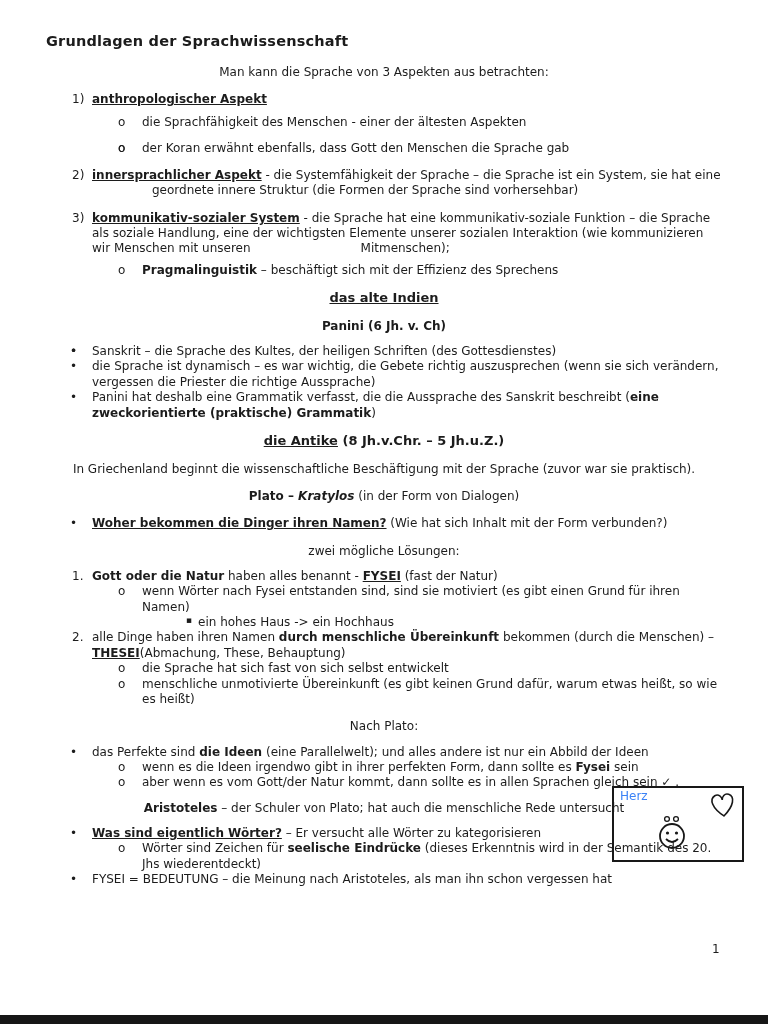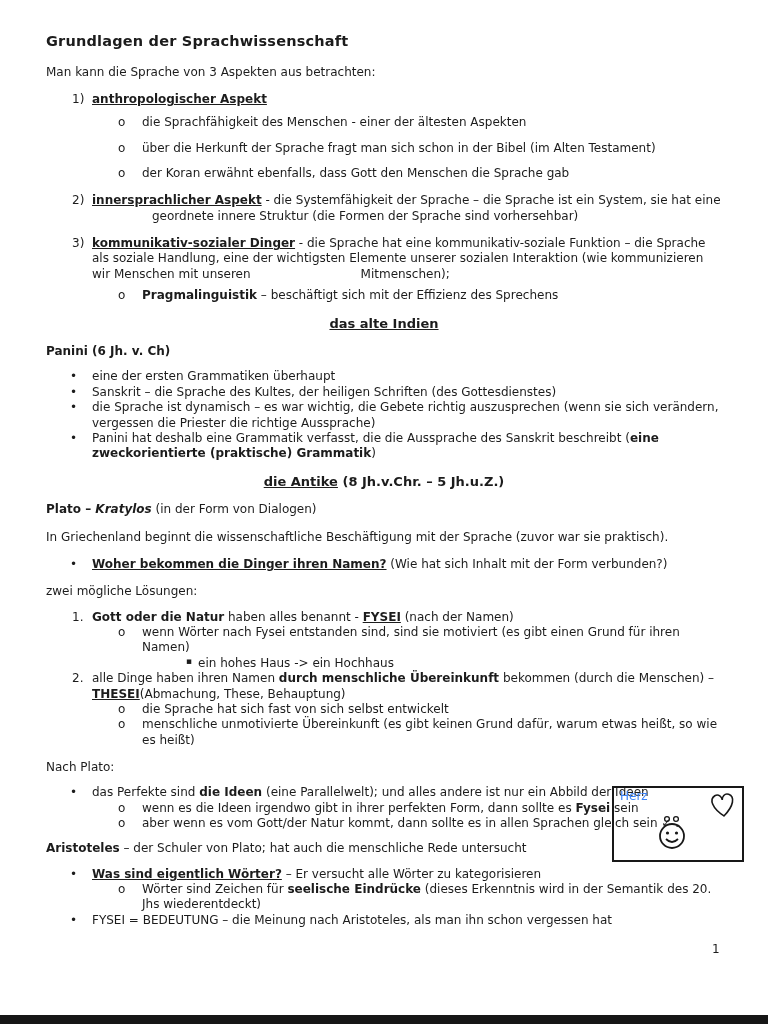--- a/index.html
+++ b/index.html
@@ -4,21 +4,21 @@
 <style>
   html,body{margin:0;padding:0;background:#e8e8e8;}
   .page{
     position:relative;width:768px;height:1024px;background:#ffffff;
     box-sizing:border-box;padding:32px 46px 0 46px;overflow:hidden;
     font-family:"DejaVu Sans","Liberation Sans",sans-serif;
     font-size:12px;line-height:1.28;color:#1c1c1c;
   }
   h1{font-size:14.5px;margin:0 0 14px 0;font-weight:bold;letter-spacing:.2px;}
   h2{font-size:13px;margin:2px 0 12px 0;font-weight:bold;text-align:center;}
-  p{margin:0;}
+  p{margin:0;text-align:center;}
   .b{font-weight:bold;}
   .u{}
   .bu{font-weight:bold;text-decoration:underline;}
   .bi{font-weight:bold;font-style:italic;}.mb12{margin-bottom:12px}.mb10{margin-bottom:10px}
   .mb8{margin-bottom:8px}.mb6{margin-bottom:6px}
   .li{position:relative;padding-left:46px;}
   .li>.mk{position:absolute;left:24px;top:0;}
   .li.num>.mk{left:26px;}
   .li2{position:relative;padding-left:96px;}
   .li2>.mk{position:absolute;left:72px;top:0;}
@@ -46,84 +46,82 @@
   <div class="li num mb8">
     <span class="mk">1)</span>
     <span class="bu">anthropologischer Aspekt</span>
   </div>
   <div class="li2 mb10">
     <span class="mk">o</span>
     <span>die Sprachfähigkeit des Menschen - einer der ältesten Aspekten</span>
   </div>
   <div class="li2 mb10">
     <span class="mk">o</span>
-    <span>über die Herkunft der Sprache fragt man sich schon in der Bibel (im Alten Testament)</span>
   </div>
   <div class="li2 mb12">
     <span class="mk">o</span>
     <span>der Koran erwähnt ebenfalls, dass Gott den Menschen die Sprache gab</span>
   </div>
 
   <div class="li num mb12">
     <span class="mk">2)</span>
     <span class="bu">innersprachlicher Aspekt</span><span> - die Systemfähigkeit der Sprache – die Sprache ist ein System, sie hat eine</span><span class="gap60"></span><span>geordnete innere Struktur (die Formen der Sprache sind vorhersehbar)</span>
   </div>
 
   <div class="li num mb6">
     <span class="mk">3)</span>
-    <span class="bu">kommunikativ-sozialer Dinger</span><span> - die Sprache hat eine kommunikativ-soziale Funktion – die Sprache als soziale Handlung, eine der wichtigsten Elemente unserer sozialen Interaktion (wie kommunizieren wir Menschen mit unseren</span><span class="gap110"></span><span>Mitmenschen);</span>
+    <span class="bu">kommunikativ-sozialer System</span><span> - die Sprache hat eine kommunikativ-soziale Funktion – die Sprache als soziale Handlung, eine der wichtigsten Elemente unserer sozialen Interaktion (wie kommunizieren wir Menschen mit unseren</span><span class="gap110"></span><span>Mitmenschen);</span>
   </div>
   <div class="li2 mb12">
     <span class="mk">o</span>
     <span class="b">Pragmalinguistik</span><span> – beschäftigt sich mit der Effizienz des Sprechens</span>
   </div>
 
   <h2><span class="bu">das alte Indien</span></h2>
   <p class="b mb10">Panini (6 Jh. v. Ch)</p>
 
   <div class="mb12">
     <div class="li">
       <span class="mk">•</span>
-      <span>eine der ersten Grammatiken überhaupt</span>
     </div>
     <div class="li">
       <span class="mk">•</span>
       <span>Sanskrit – die Sprache des Kultes, der heiligen Schriften (des Gottesdienstes)</span>
     </div>
     <div class="li">
       <span class="mk">•</span>
       <span>die Sprache ist </span><span class="u">dynamisch</span><span> – es war wichtig, die Gebete richtig auszusprechen (wenn sie sich verändern, vergessen die Priester die richtige Aussprache)</span>
     </div>
     <div class="li">
       <span class="mk">•</span>
       <span>Panini hat deshalb eine Grammatik verfasst, die die </span><span class="u">Aussprache des Sanskrit beschreibt</span><span> (</span><span class="b">eine zweckorientierte (praktische) Grammatik</span><span>)</span>
     </div>
   </div>
 
   <h2><span class="bu">die Antike</span><span class="b"> (8 Jh.v.Chr. – 5 Jh.u.Z.)</span></h2>
+
+  <p class="mb12">
+    <span>In Griechenland beginnt die </span><span class="u">wissenschaftliche Beschäftigung</span><span> mit der Sprache (zuvor war sie </span><span class="u">praktisch</span><span>).</span>
+  </p>
 
   <p class="mb12">
     <span class="b">Plato – </span><span class="bi">Kratylos</span><span> (in der Form von Dialogen)</span>
   </p>
 
-  <p class="mb12">
-    <span>In Griechenland beginnt die </span><span class="u">wissenschaftliche Beschäftigung</span><span> mit der Sprache (zuvor war sie </span><span class="u">praktisch</span><span>).</span>
-  </p>
-
   <div class="li mb12">
     <span class="mk">•</span>
     <span class="bu">Woher bekommen die Dinger ihren Namen?</span><span> (Wie hat sich Inhalt mit der Form verbunden?)</span>
   </div>
 
   <p class="mb10">zwei mögliche Lösungen:</p>
 
   <div class="mb12">
     <div class="li num">
       <span class="mk">1.</span>
-      <span class="b">Gott oder die Natur</span><span> haben alles benannt - </span><span class="bu">FYSEI</span><span> (nach der Namen)</span>
+      <span class="b">Gott oder die Natur</span><span> haben alles benannt - </span><span class="bu">FYSEI</span><span> (fast der Natur)</span>
     </div>
     <div class="li2">
       <span class="mk">o</span>
       <span>wenn Wörter nach Fysei entstanden sind, sind sie </span><span class="u">motiviert</span><span> (es gibt einen Grund für ihren Namen)</span>
     </div>
     <div class="li3">
       <span class="mk">▪</span>
       <span>ein hohes Haus -&gt; ein Hochhaus</span>
     </div>
     <div class="li num">

